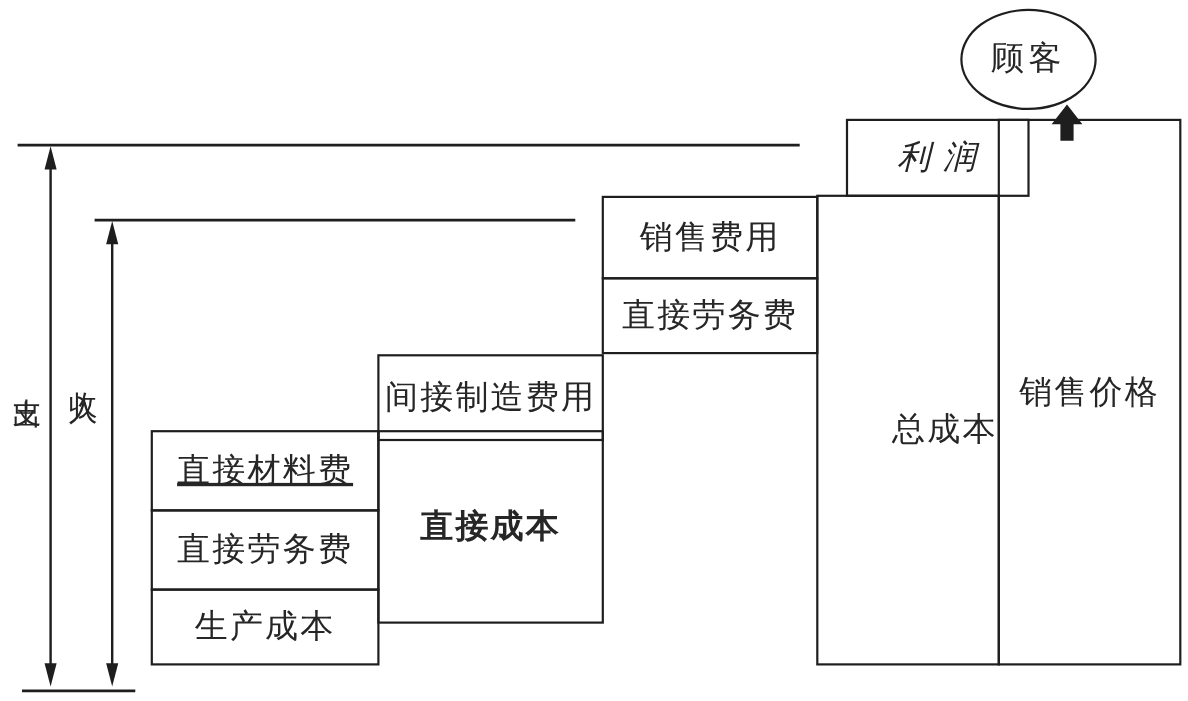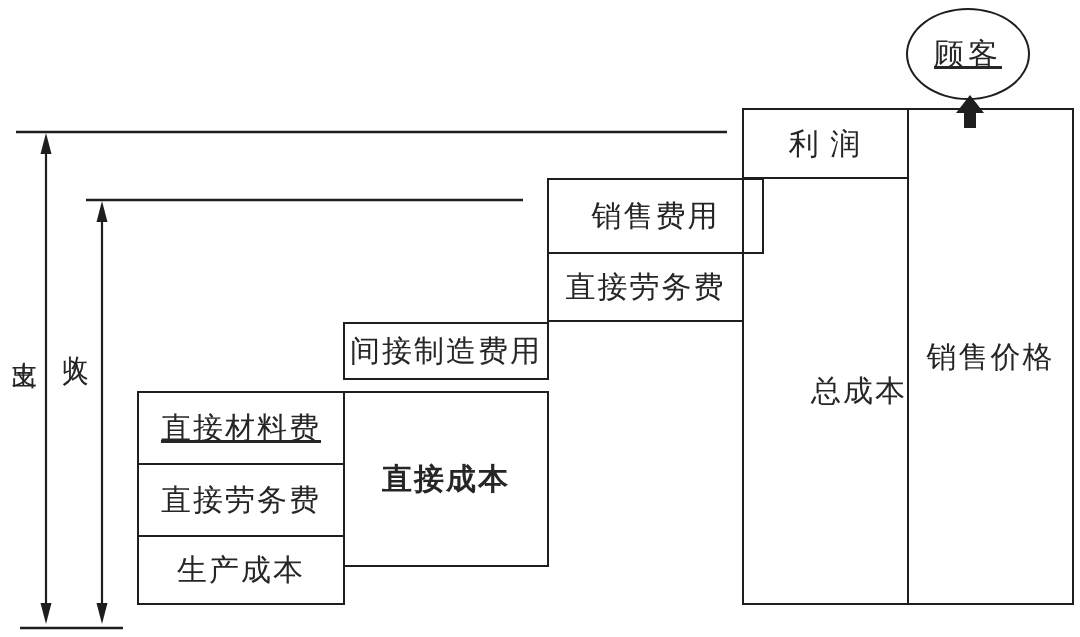--- a/index.html
+++ b/index.html
@@ -36,47 +36,46 @@
     font-size: 30px;
     letter-spacing: 2px;
     line-height: 1;
     white-space: nowrap;
   }
   
   .b-direct-material { left:137px; top:391px; width:208px; height:74px;text-decoration:underline; }
   .b-direct-labor    { left:137px; top:463px; width:208px; height:74px; }
   .b-direct-expense  { left:137px; top:535px; width:208px; height:70px; }
   
-  .b-indirect-mfg    { left:343px; top:322px; width:206px; height:58px; }
+  .b-indirect-mfg    { left:343px; top:322px; width:206px; height:79px; }
   .b-direct-cost     { left:343px; top:391px; width:206px; height:176px;font-weight:bold; }
   
-  .b-selling-exp     { left:547px; top:178px; width:217px; height:76px; }
+  .b-selling-exp     { left:547px; top:178px; width:197px; height:76px; }
   .b-admin-exp       { left:547px; top:252px; width:197px; height:70px; }
   .b-production-cost { left:547px; top:320px; width:197px; height:285px; }
   
-  .b-profit          { left:742px; top:108px; width:167px; height:71px; }
+  .b-profit          { left:769px; top:108px; width:167px; height:71px;font-style:italic; }
   .b-total-cost      { left:742px; top:177px; width:167px; height:428px;justify-content:flex-end; }
   
   .b-selling-price   { left:907px; top:108px; width:167px; height:497px; }
 
   .ellipse {
     position: absolute;
-    left: 906px; top: 8px;
+    left: 873px; top: 8px;
     width: 124px; height: 92px;
     border: 2px solid var(--line);
     border-radius: 50%;
     display: flex;
     align-items: center;
     justify-content: center;
     color: var(--text);
     font-size: 30px;
     letter-spacing: 4px;
     line-height: 1;
     background: transparent;
-    text-decoration: underline;
   }
   .vlabel {
     position: absolute;
     writing-mode: vertical-rl;
     text-orientation: upright;
     color: var(--text);
     font-size: 26px;
     letter-spacing: 2px;
     line-height: 1;
   }

